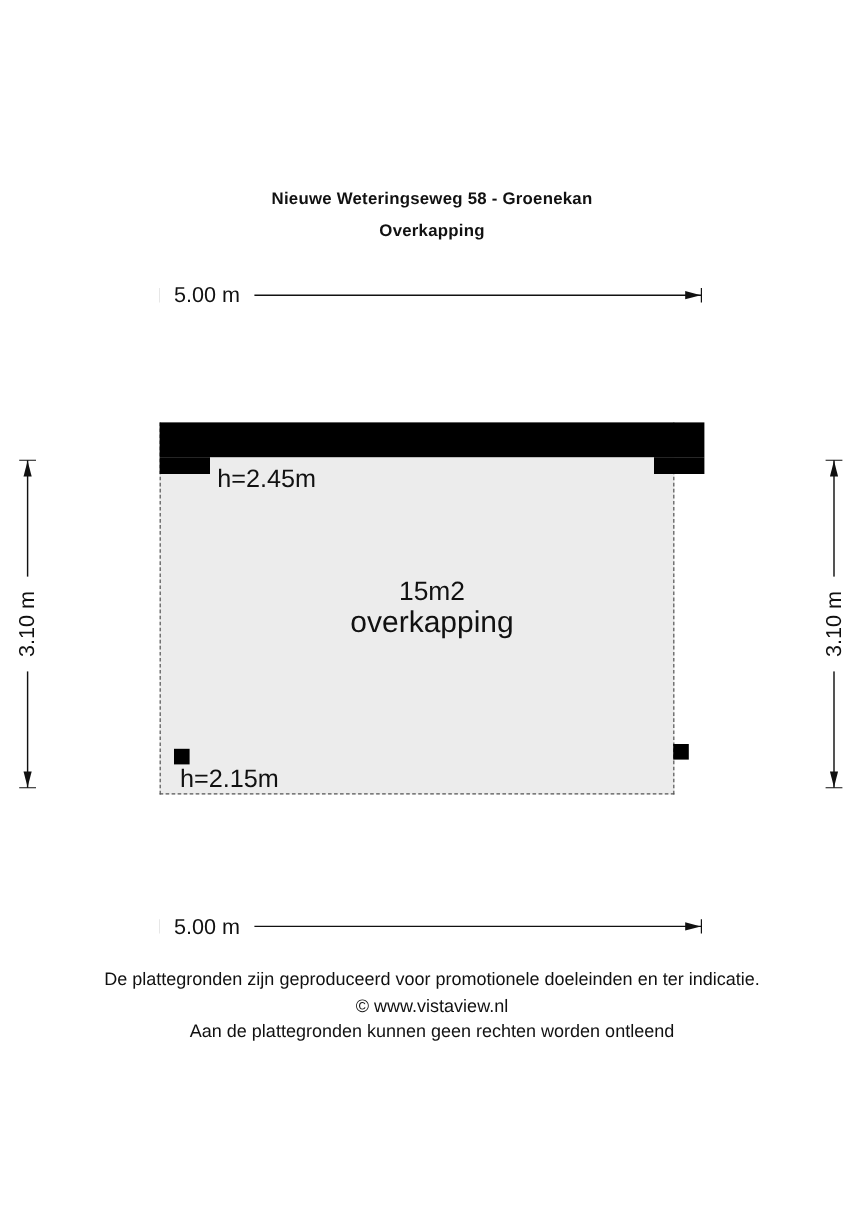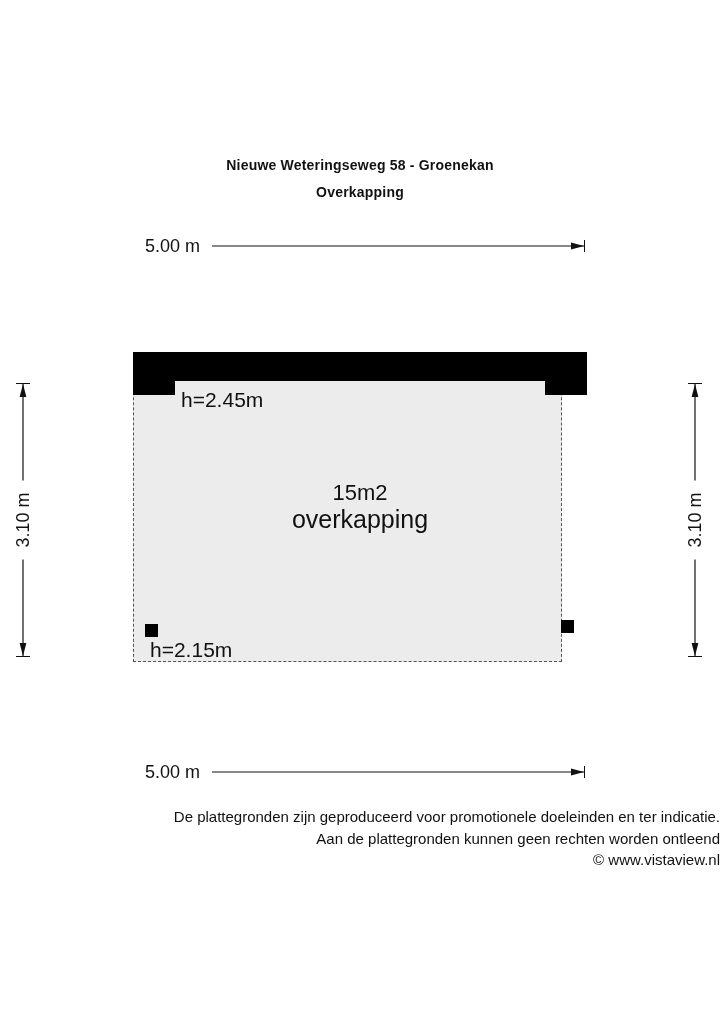--- a/index.html
+++ b/index.html
@@ -65,21 +65,21 @@
     font-size:18px;line-height:20px;white-space:nowrap;
   }
   .dim-v .dim-label{transform:rotate(-90deg);}
   .dim-top{left:133px;top:236px;width:452px;}
   .dim-bottom{left:133px;top:762px;width:452px;}
   .dim-left{left:12px;top:383px;height:274px;}
   .dim-right{left:684px;top:383px;height:274px;}
   
   .footer{
     position:absolute;left:0;top:806px;width:720px;
-    text-align:right;font-size:15px;line-height:21.5px;
+    text-align:center;font-size:15px;line-height:21.5px;
   }
 </style>
 </head>
 <body>
 
 <div class="canvas">
 
   <div class="title">
     <div>Nieuwe Weteringseweg 58 - Groenekan</div>
     <div>Overkapping</div>
@@ -142,17 +142,17 @@
       <line x1="451.5" y1="4" x2="451.5" y2="16" stroke="#111" stroke-width="1"></line>
       <line x1="0.5" y1="10" x2="451.5" y2="10" stroke="#111" stroke-width="1.2"></line>
       <polygon points="1,10 14,6.6 14,13.4" fill="#111"></polygon>
       <polygon points="451,10 438,6.6 438,13.4" fill="#111"></polygon>
     </svg>
     <span class="dim-label">5.00 m</span>
   </div>
 
   <div class="footer">
     <div>De plattegronden zijn geproduceerd voor promotionele doeleinden en ter indicatie.</div>
+    <div>© www.vistaview.nl</div>
     <div>Aan de plattegronden kunnen geen rechten worden ontleend</div>
-    <div>© www.vistaview.nl</div>
   </div>
 
 </div>
 
 </body></html>

